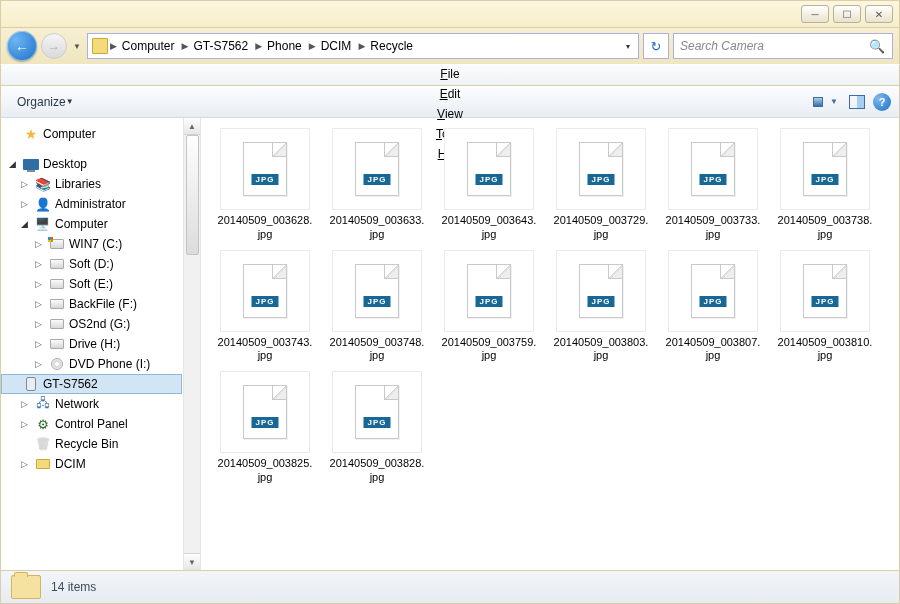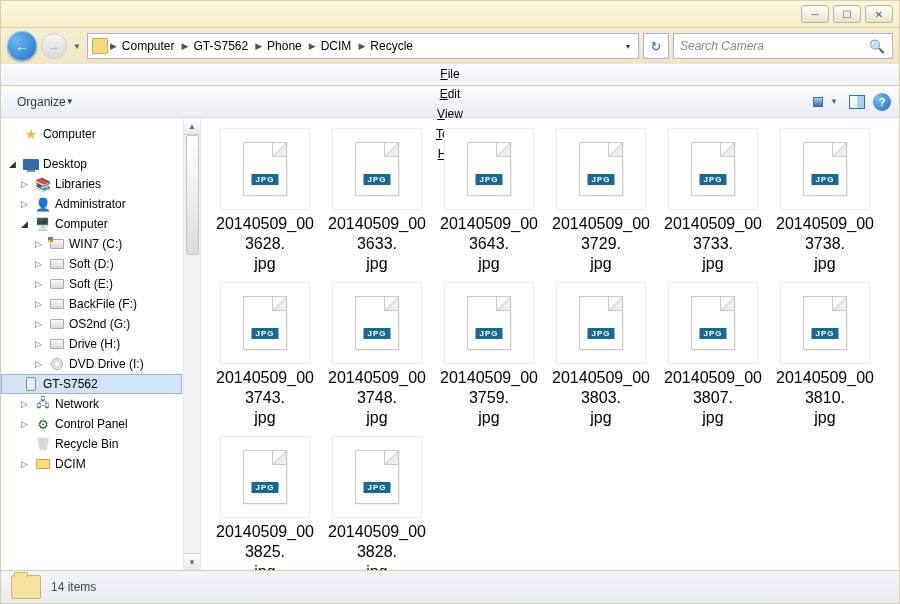--- a/index.html
+++ b/index.html
@@ -75,21 +75,21 @@
   .ind-0{ padding-left:8px;} .ind-1{ padding-left:20px;} .ind-2{ padding-left:34px;}
   
   
   .content { flex:1; padding:10px 10px 4px 14px; overflow:hidden; }
   .grid { display:flex; flex-wrap:wrap; gap:8px 12px; align-content:flex-start; }
   .file { width:100px; display:flex; flex-direction:column; align-items:center; cursor:pointer; }
   .thumb { width:90px; height:82px; border:1px solid #eaeaea; display:flex; align-items:center; justify-content:center; margin-bottom:4px; background:#fff;}
   .page { width:44px; height:54px; background:#fff; border:1px solid #c9c9c9; position:relative; box-shadow:1px 1px 0 rgba(0,0,0,.05);}
   .page .fold { position:absolute; top:0; right:0; width:14px; height:14px; background:linear-gradient(135deg,#fff 49%,#d5d5d5 50%, #eee 60%); border-left:1px solid #c9c9c9; border-bottom:1px solid #c9c9c9;}
   .page .badge { position:absolute; bottom:10px; left:50%; transform:translateX(-50%); background:#186896; color:#fff; font-size:8px; font-weight:bold; padding:1px 4px; letter-spacing:1px; }
-  .fname { text-align:center; font-size:16px; line-height:1.25; color:#000; word-break:break-all; }
+  .fname { text-align:center; font-size:11px; line-height:1.25; color:#000; word-break:break-all; }
   
   
   .statusbar { height:34px; background:linear-gradient(#f2f5f9,#e7ecf2); border:1px solid #d8cfa8; display:flex; align-items:center; padding:0 10px; gap:10px; color:#3a4a5a; }
   .status-folder { width:30px; height:24px; background:#f5e1a0; border:1px solid #d6b45c; border-radius:2px; position:relative;}
   .status-folder:before { content:''; position:absolute; top:-4px; left:2px; width:12px; height:4px; background:#f5e1a0; border:1px solid #d6b45c; border-bottom:none; border-radius:2px 2px 0 0;}
 
 </style>
 </head>
 <body>
 
@@ -239,21 +239,21 @@
           <span class="icon">
             <span class="i-drive"></span>
           </span>
           <span>Drive (H:)</span>
         </div>
         <div class="tree-item ind-2">
           <span class="twisty">▷</span>
           <span class="icon">
             <span class="i-cd"></span>
           </span>
-          <span>DVD Drive (I:)</span>
+          <span>DVD Phone (I:)</span>
         </div>
         <div class="tree-item ind-2 selected">
           <span class="twisty"></span>
           <span class="icon">
             <span class="i-phone"></span>
           </span>
           <span>GT-S7562</span>
         </div>
       <div class="tree-item ind-1">
         <span class="twisty">▷</span>

